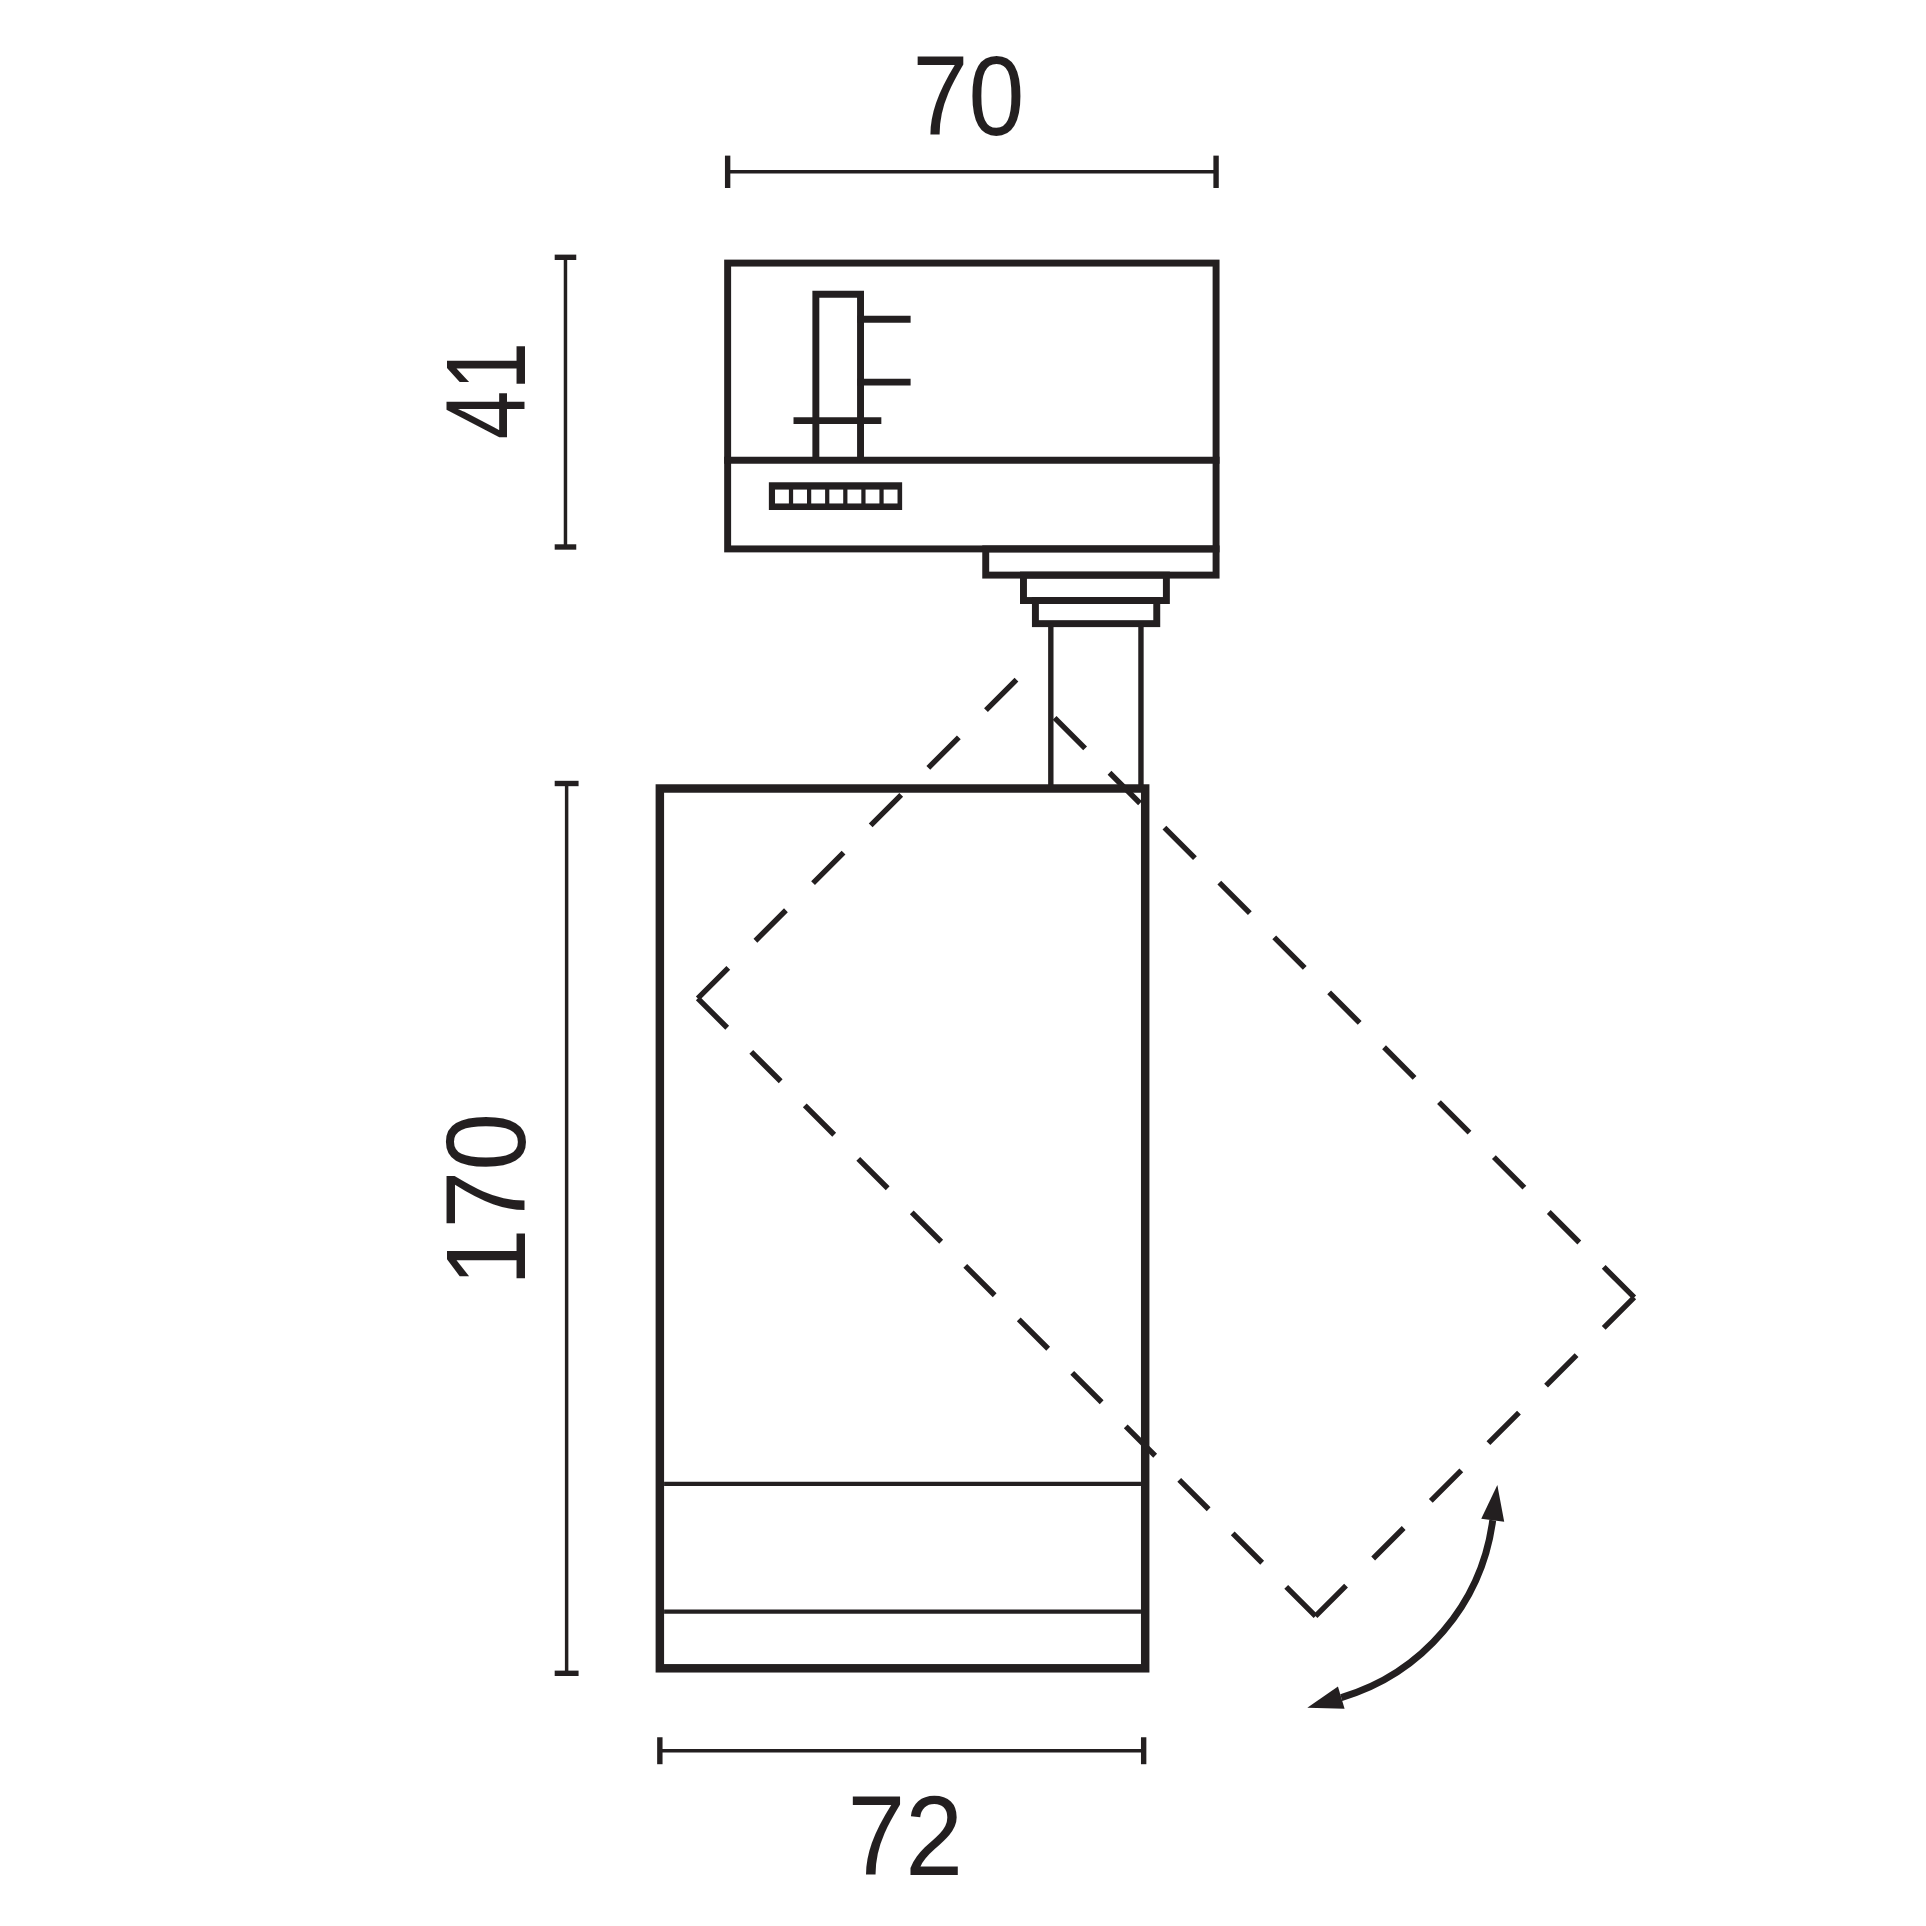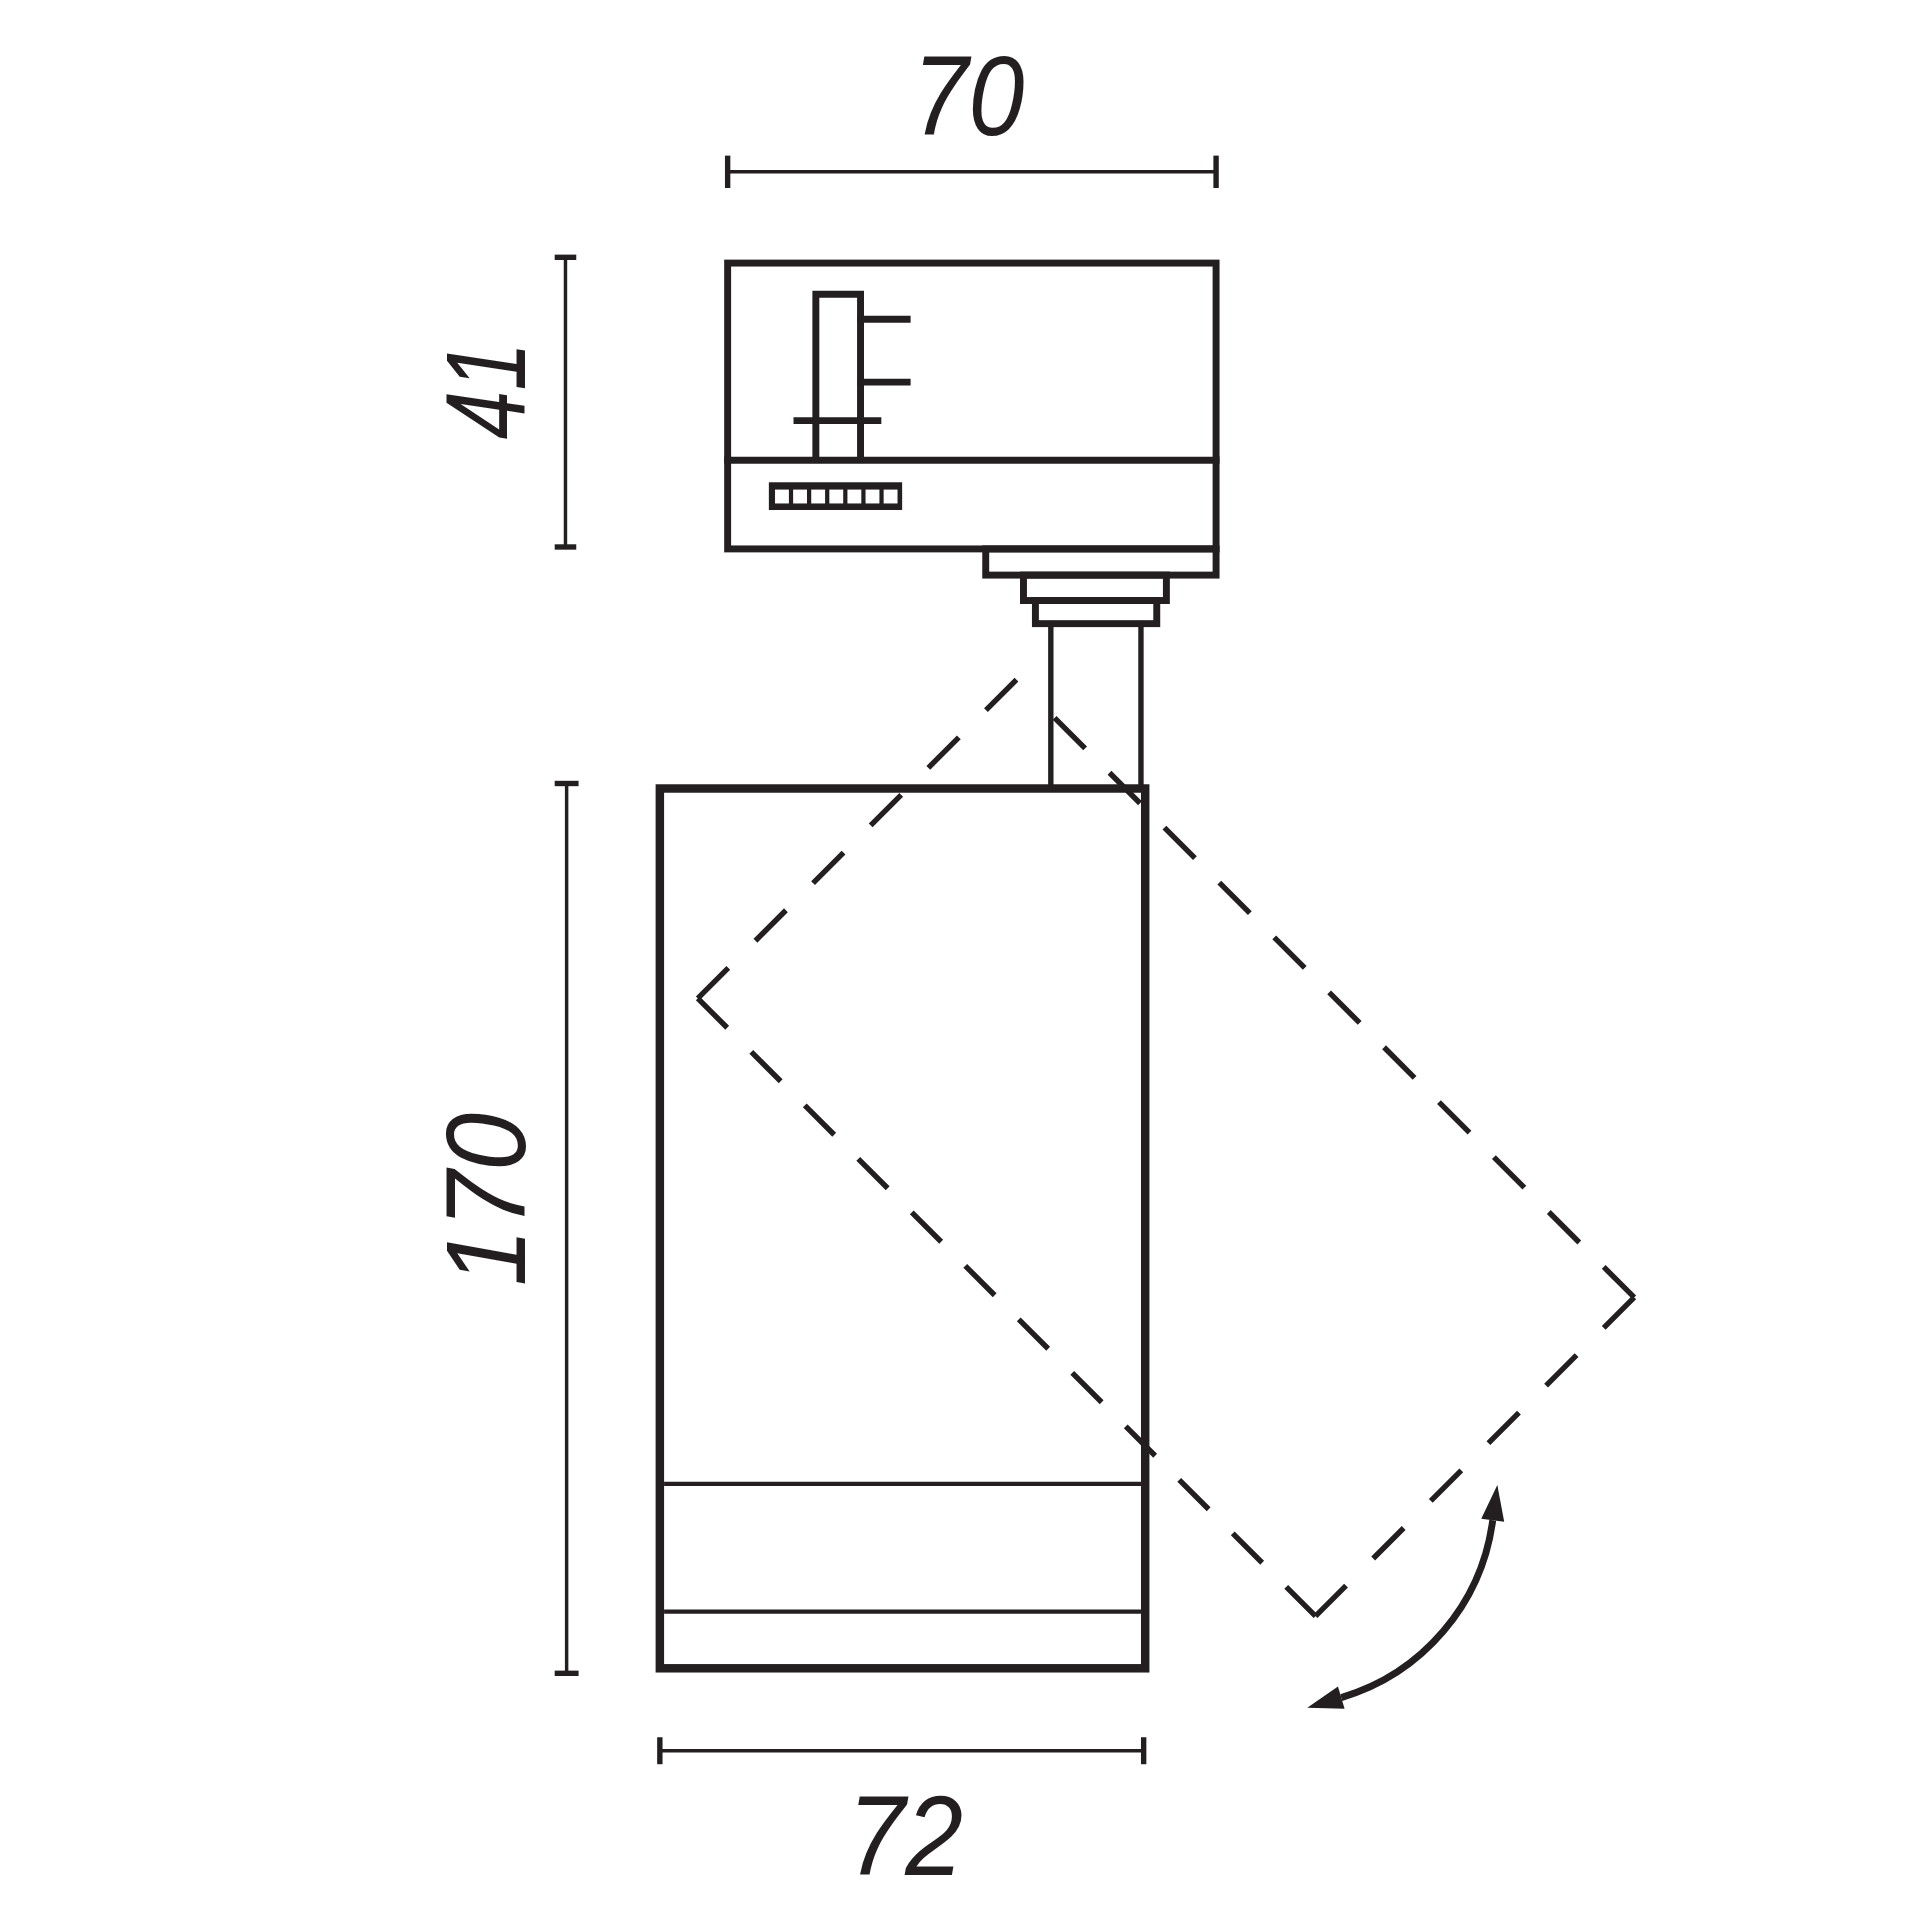--- a/index.html
+++ b/index.html
@@ -8,21 +8,20 @@
     width: 1926px;
     height: 1926px;
     background: #ffffff;
     overflow: hidden;
   }
   .drawing-stage {
     position: relative;
     width: 1926px;
     height: 1926px;
     background: #ffffff;
-    font-style: italic;
   }
   svg {
     display: block;
     width: 1926px;
     height: 1926px;
     font-family: "Liberation Sans", sans-serif;
   }
   .obj {
     fill: none;
     stroke: #231f20;

